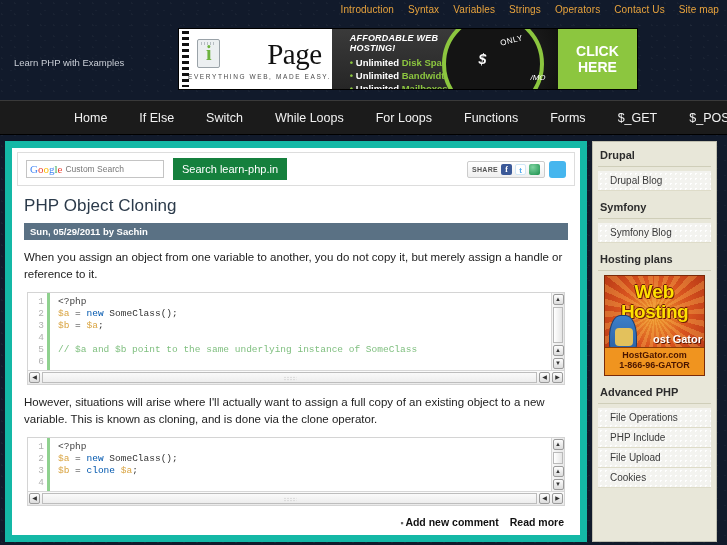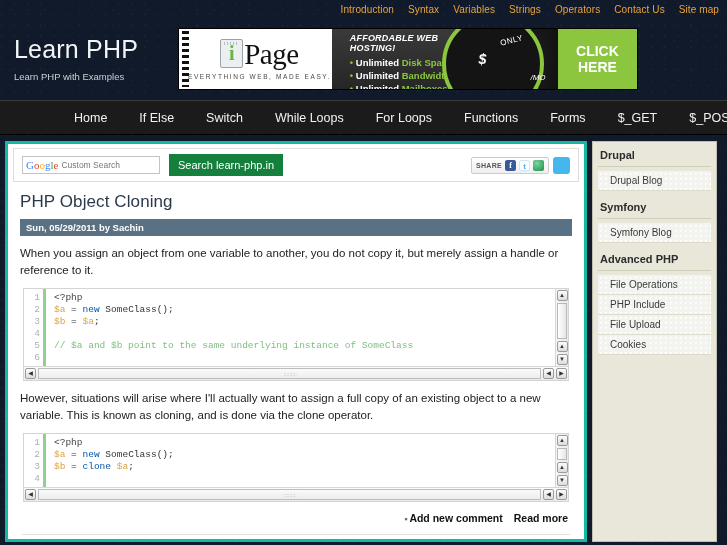--- a/index.html
+++ b/index.html
@@ -83,21 +83,21 @@
   .ipage-pad .i {
     color: #6db33f; font-size: 20px; font-weight: bold;
     font-family: "Liberation Serif", serif; line-height: 1;
   }
   .ipage-pad::before {
     content: ""; position: absolute; top: 2px; left: 3px; right: 3px; height: 3px;
     background: repeating-linear-gradient(to right, #b6bdc2 0 1px, transparent 1px 3px);
   }
   .ipage-word {
     font-family: "Liberation Serif", serif;
-    font-size: 29px; color: #111; line-height: .88; letter-spacing: -.5px;
+    font-size: 29px; color: #111; line-height: .88; letter-spacing: -.5px; padding-left: 46px;
   }
   .ipage-tag {
     font-size: 6.5px; color: #4a4a4a; letter-spacing: 1.6px;
     margin-top: 5px; margin-left: 8px;
   }
 
   .banner-mid {
     flex: 1; padding: 4px 6px 4px 18px;
     background: linear-gradient(#3a3a3a, #262626);
     color: #fff;
@@ -166,21 +166,21 @@
   
   .page {
     display: flex;
     padding: 6px 5px 0 5px;
     gap: 5px;
     height: 407px;
   }
   .content {
     width: 582px;
     background: #fff;
-    border: 3px solid #14b8a6;
+    border: 7px solid #14b8a6;
     padding: 0;
     overflow: hidden;
   }
 
   
   .searchrow {
     height: 34px; margin: 4px 5px 0 5px;
     border: 1px solid #ddd;
     display: flex; align-items: center;
     padding: 0 8px;
@@ -395,21 +395,20 @@
   <a>Syntax</a>
   <a>Variables</a>
   <a>Strings</a>
   <a>Operators</a>
   <a>Contact Us</a>
   <a>Site map</a>
 </div>
 
 <div class="header">
   <div class="brand">
-    <div class="site-title">Learn PHP</div>
     <div class="site-slogan">Learn PHP with Examples</div>
   </div>
 
   <div class="banner">
     <div class="banner-left">
       <div class="spiral"></div>
       <div class="ipage-logo">
         <span class="ipage-pad">
           <span class="i">i</span>
         </span>
@@ -558,20 +557,34 @@
       <div class="block-title">Drupal</div>
       <a class="side-link">Drupal Blog</a>
     </div>
 
 
     <div class="block">
       <div class="block-title">Symfony</div>
       <a class="side-link">Symfony Blog</a>
     </div>
 
+    <div class="block">
+      <div class="block-title">Hosting plans</div>
+      <div class="hg-ad">
+        <div class="hg-rays"></div>
+        <div class="hg-web">Web</div>
+        <div class="hg-host">Hosting</div>
+        <div class="hg-gator"></div>
+        <div class="hg-ostgator">ost Gator</div>
+        <div class="hg-bar">
+          <div class="l1">HostGator.com</div>
+          <div class="l2">1-866-96-GATOR</div>
+        </div>
+      </div>
+    </div>
 
     <div class="block">
       <div class="block-title">Advanced PHP</div>
       <a class="side-link">File Operations</a>
       <a class="side-link">PHP Include</a>
       <a class="side-link">File Upload</a>
       <a class="side-link">Cookies</a>
 
     </div>
 

